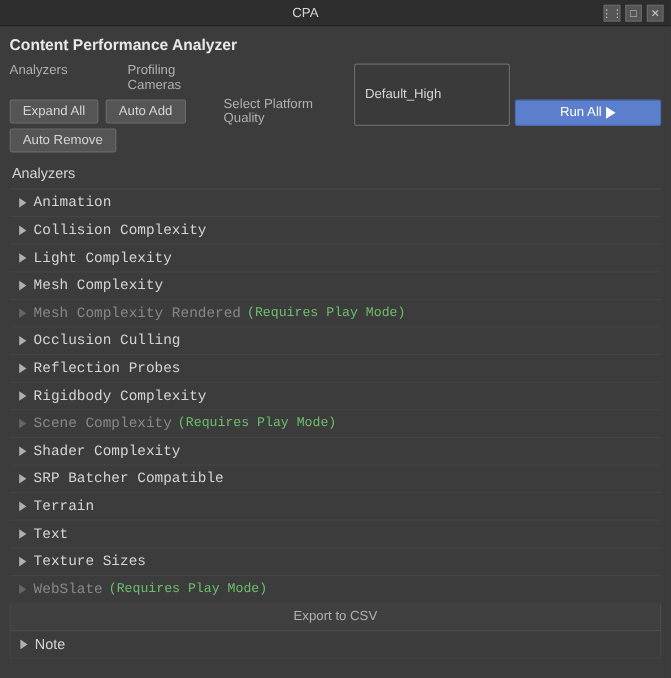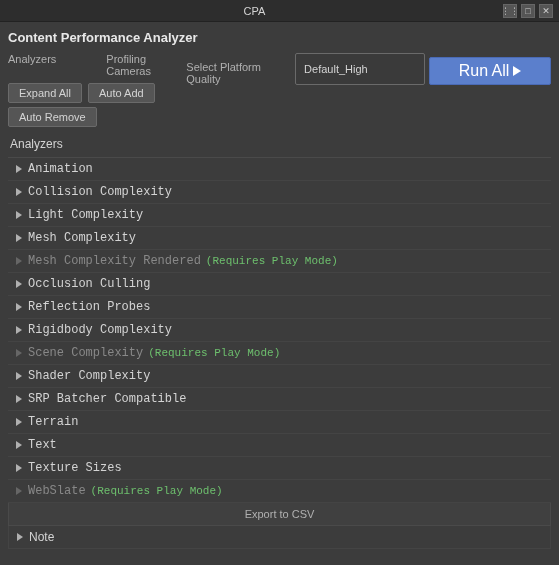--- a/index.html
+++ b/index.html
@@ -104,41 +104,41 @@
 
     .platform-label {
       font-size: 11px;
       color: #b0b0b0;
     }
 
     .dropdown {
       background: #3a3a3a;
       border: 1px solid #6a6a6a;
       color: #d4d4d4;
-      padding: 9px 8px;
+      padding: 19px 8px;
       font-size: 11px;
       width: 130px;
       appearance: none;
       -webkit-appearance: none;
       cursor: pointer;
       position: relative;
       border-radius: 2px;
     }
 
     .dropdown-wrapper {
       position: relative;
       display: inline-block;
     }
 
     .run-all-btn {
       background: #5b7fcc;
       border: 1px solid #4a6ab5;
       color: #fff;
       padding: 4px 0;
-      font-size: 16px;
+      font-size: 11px;
       cursor: pointer;
       border-radius: 2px;
       width: 130px;
       display: flex;
       align-items: center;
       justify-content: center;
       gap: 4px;
     }
 
     .play-icon {

